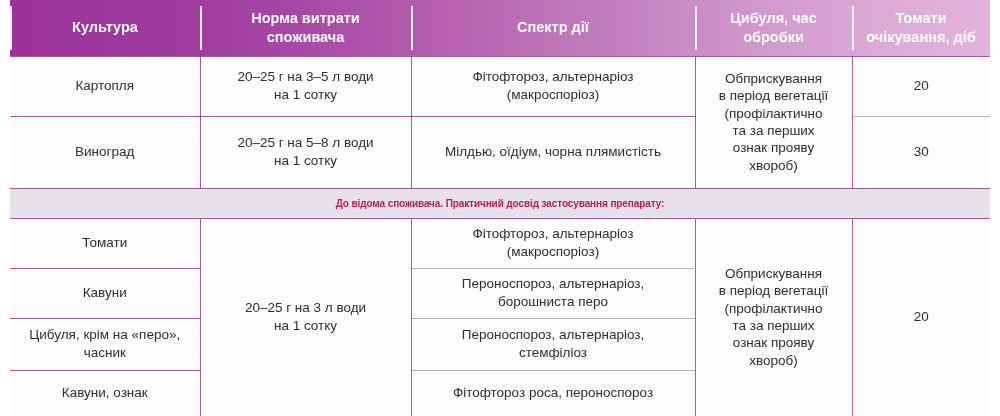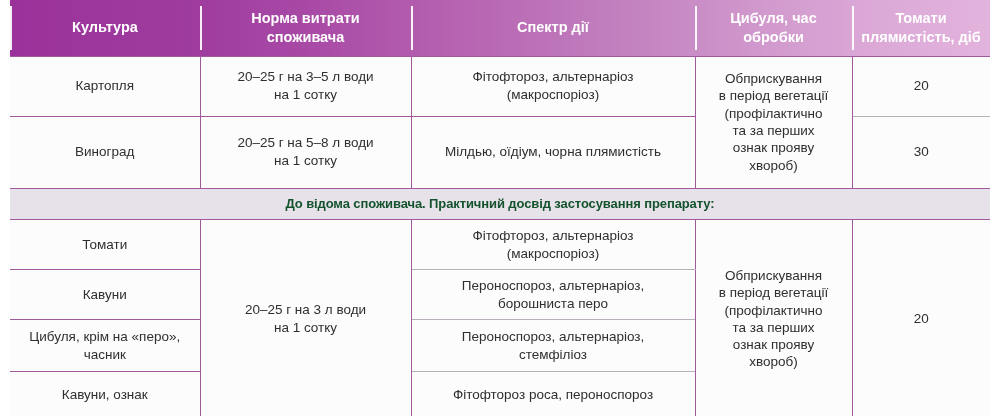--- a/index.html
+++ b/index.html
@@ -100,22 +100,22 @@
   td.spacer-cell {
     border: none !important;
     background: #ffffff !important;
     padding: 0;
   }
 
   
   tr.notice-row td {
     background: #e7e2ea;
     font-weight: 700;
-    font-size: 13px;
-    color: #14532d;
+    font-size: 10px;
+    color: #be185d;
     text-align: center;
     letter-spacing: -0.1px;
     border-top: 1.8px solid #9f5a9b;
     border-bottom: 1.8px solid #9f5a9b;
     border-left: none;
     border-right: none;
     padding: 7px 8px;
   }
 
   .nowrap-keep { white-space: nowrap; }
@@ -149,21 +149,21 @@
         </th>
         <th>
           <span>Спектр дії</span>
         </th>
         <th>
           <span>Цибуля, час</span><br>
           <span>обробки</span>
         </th>
         <th>
           <span>Томати</span><br>
-          <span>плямистість, діб</span>
+          <span>очікування, діб</span>
         </th>
         <th class="spacer-cell"></th>
       </tr>
     </thead>
 
     <tbody>
 
       <tr style="height:60px">
         <td class="spacer-cell"></td>
         <td class="edge-left">

